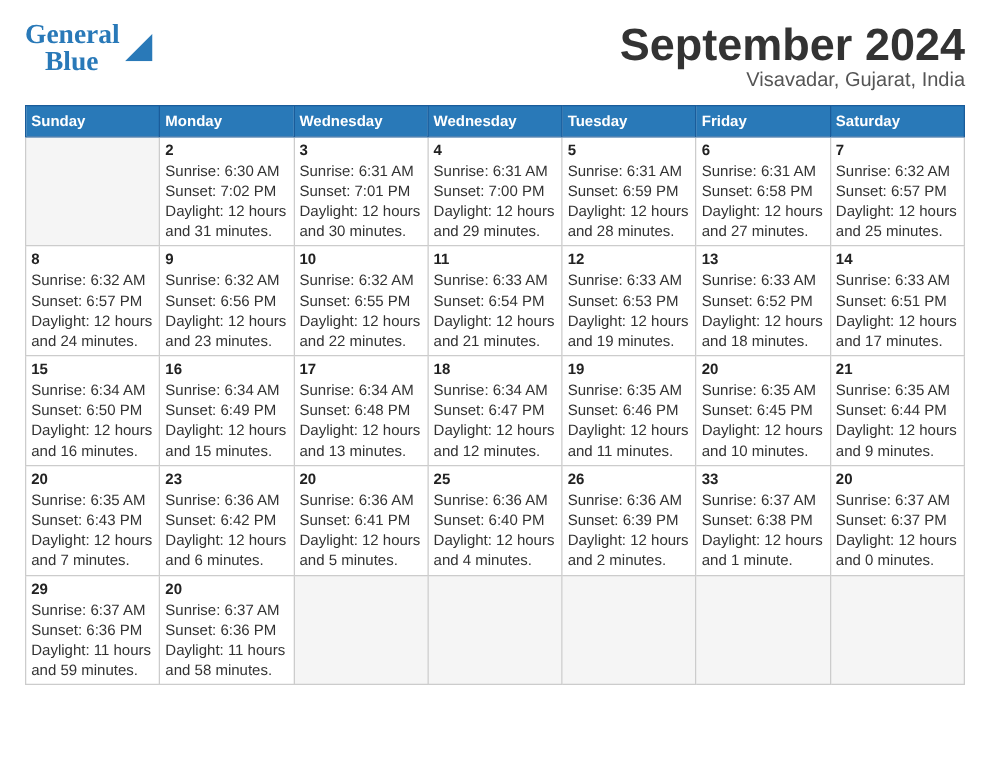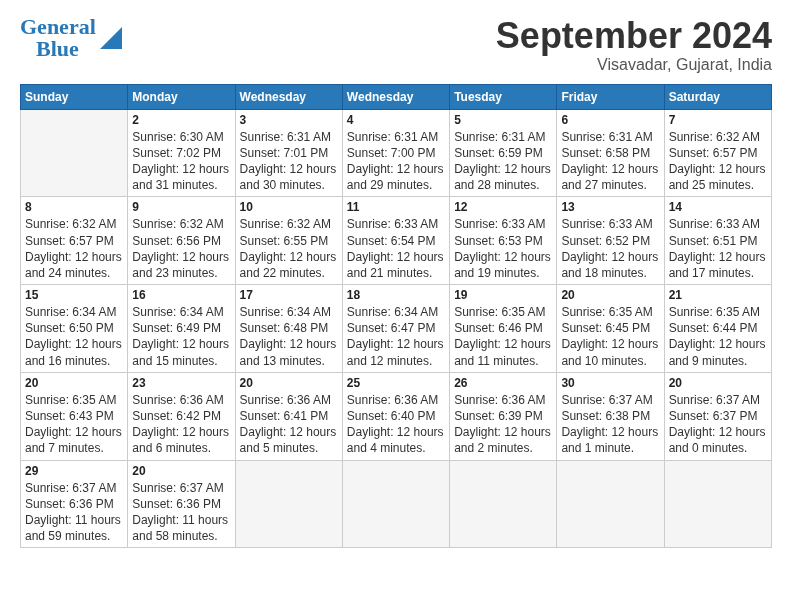--- a/index.html
+++ b/index.html
@@ -225,21 +225,21 @@
           </td>
           <td>
             <span class="day-num">25</span>
             <div class="day-info">Sunrise: 6:36 AM<br>Sunset: 6:40 PM<br>Daylight: 12 hours<br>and 4 minutes.</div>
           </td>
           <td>
             <span class="day-num">26</span>
             <div class="day-info">Sunrise: 6:36 AM<br>Sunset: 6:39 PM<br>Daylight: 12 hours<br>and 2 minutes.</div>
           </td>
           <td>
-            <span class="day-num">30</span>
+            <span class="day-num">33</span>
             <div class="day-info">Sunrise: 6:37 AM<br>Sunset: 6:38 PM<br>Daylight: 12 hours<br>and 1 minute.</div>
           </td>
           <td>
             <span class="day-num">20</span>
             <div class="day-info">Sunrise: 6:37 AM<br>Sunset: 6:37 PM<br>Daylight: 12 hours<br>and 0 minutes.</div>
           </td>
         </tr>
         <tr>
           <td>
             <span class="day-num">29</span>

